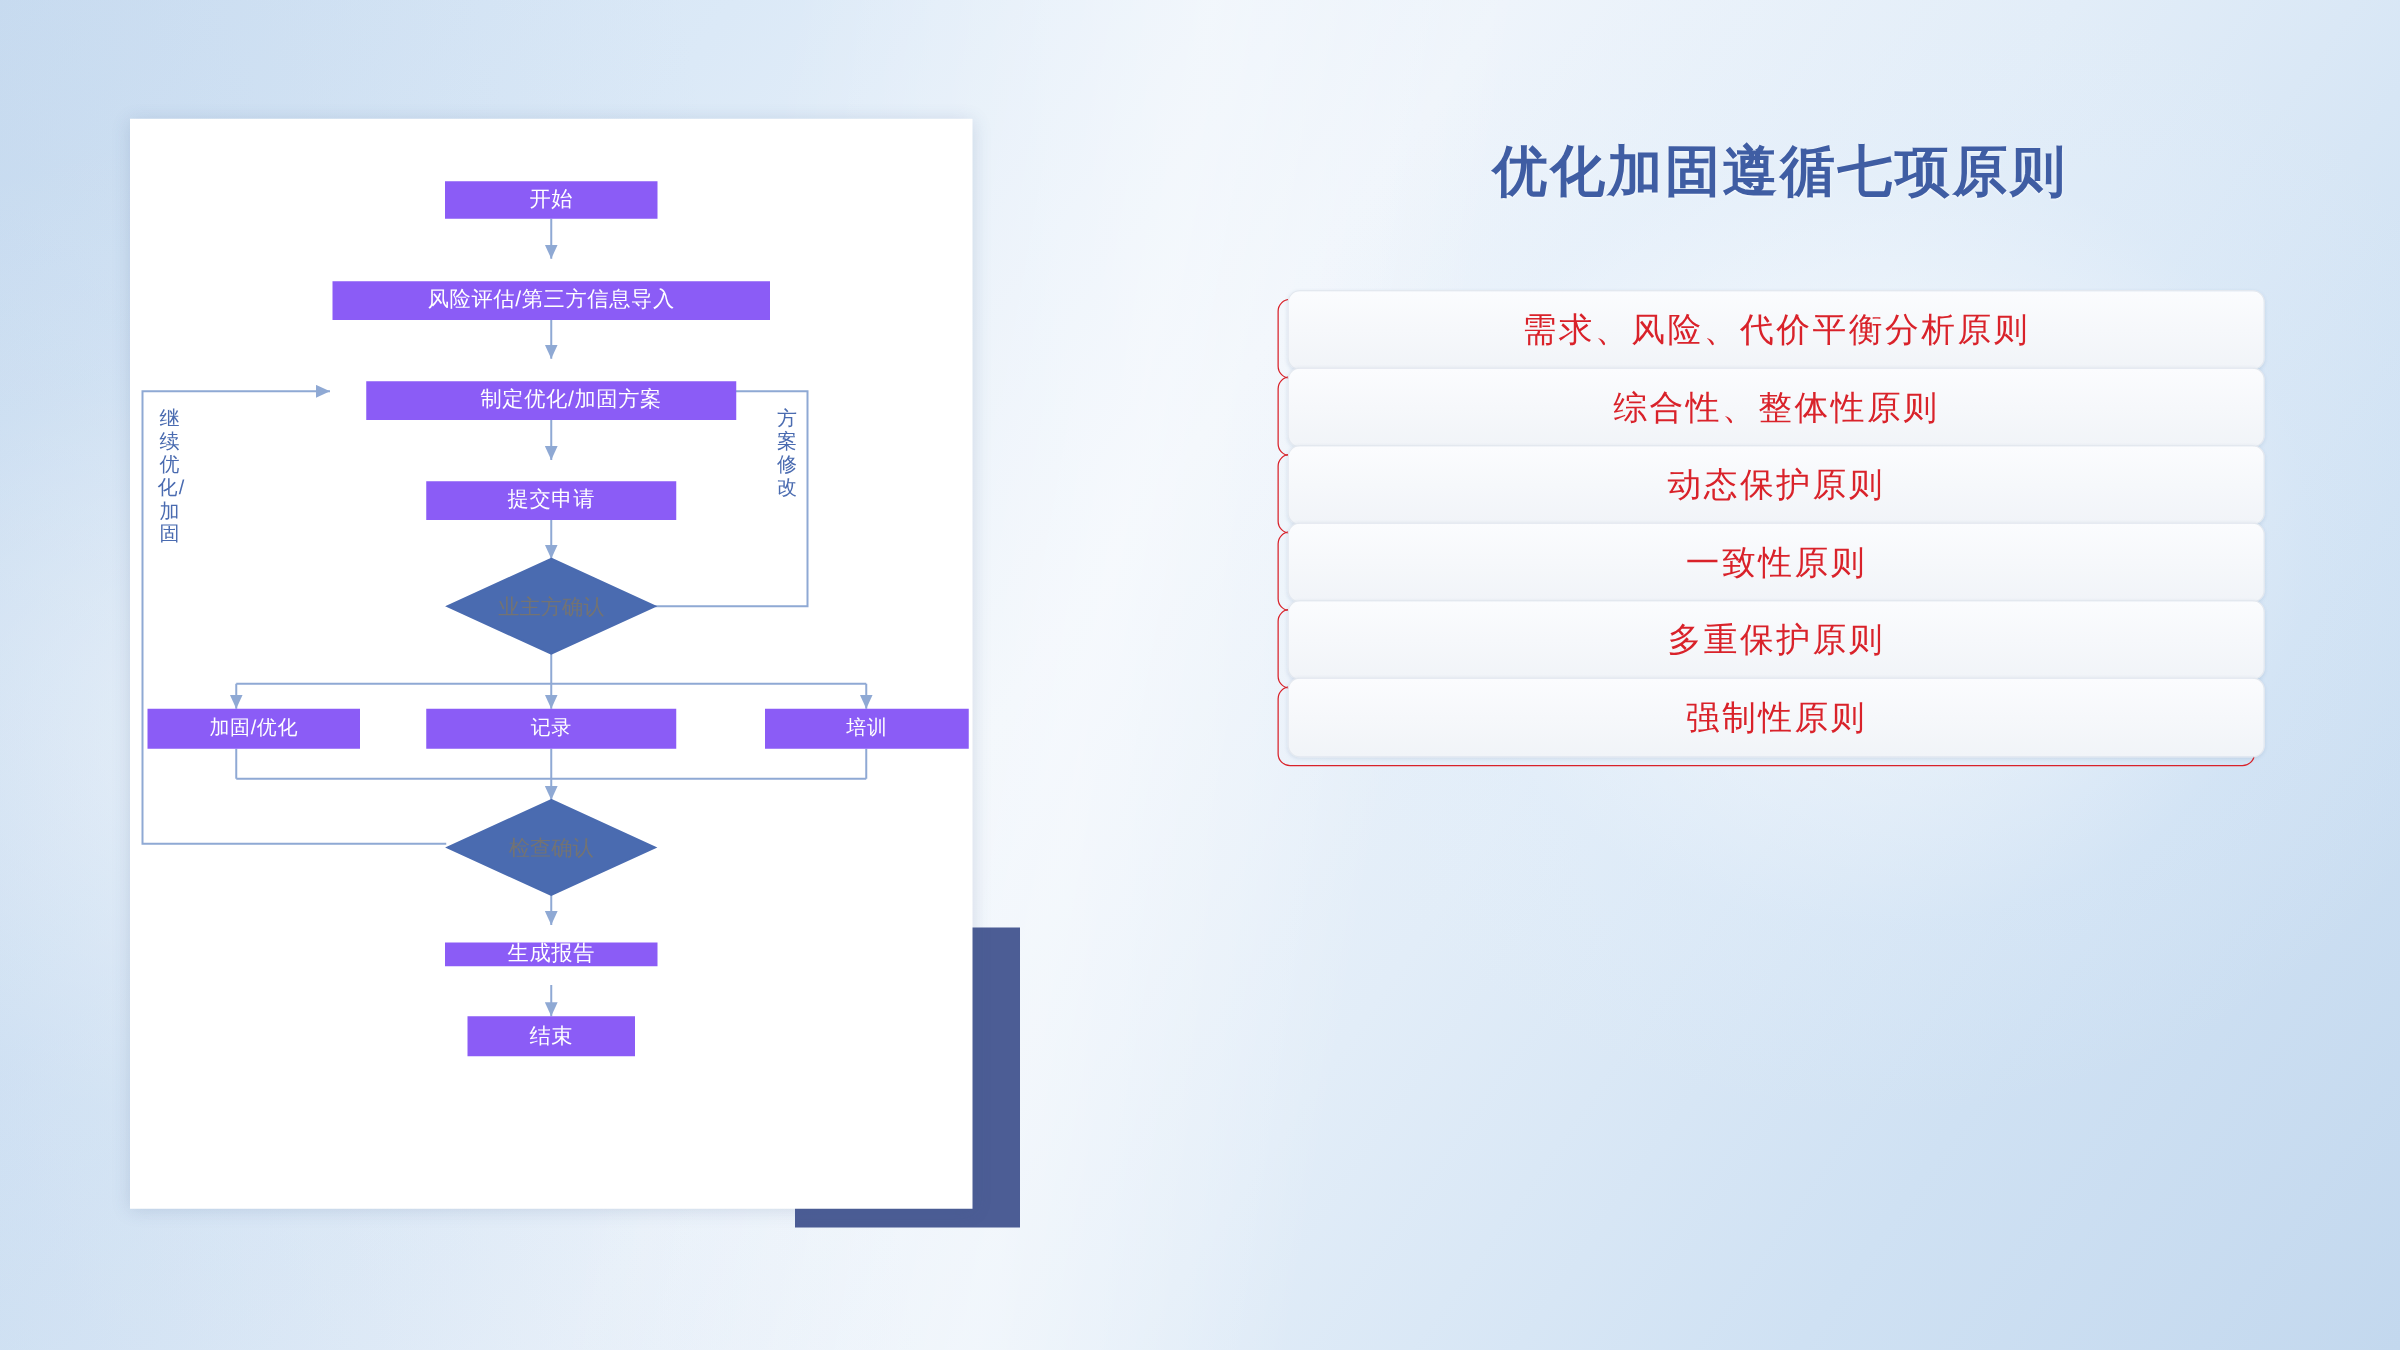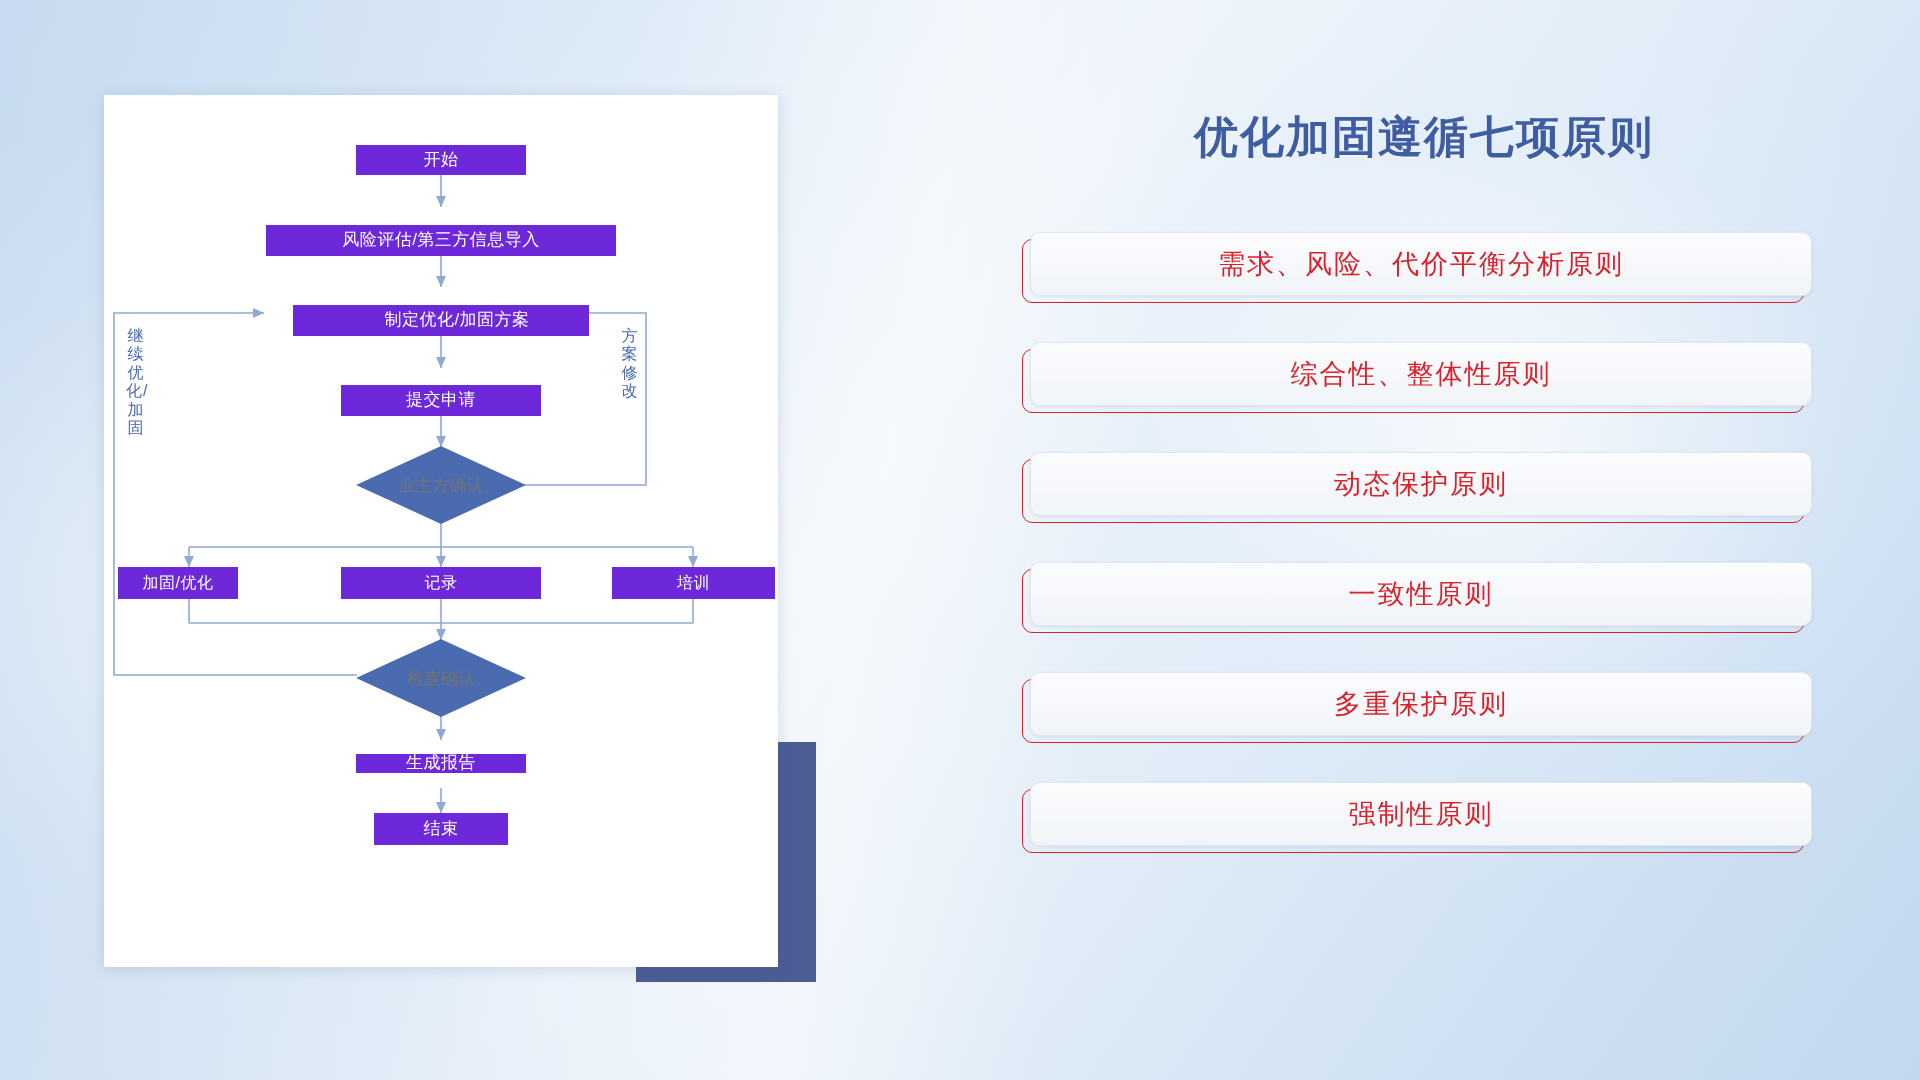--- a/index.html
+++ b/index.html
@@ -60,21 +60,21 @@
     top: 0;
   }
   .node {
     position: absolute;
     box-sizing: border-box;
     display: flex;
     align-items: center;
     justify-content: center;
     text-align: center;
     color: #ffffff;
-    background: #6d28d9;
+    background: #8b5cf6;
     font-size: 17px;
     line-height: 1.2;
     letter-spacing: 0.5px;
     white-space: nowrap;
   }
   .node.small { font-size: 16px; }
   .diamond-label {
     position: absolute;
     display: flex;
     align-items: center;
@@ -109,21 +109,20 @@
   }
   .plist {
     position: absolute;
     left: 1022px;
     top: 232px;
     width: 800px;
   }
   .pitem {
     position: relative;
     height: 62px;
-    margin-bottom: 48px;
     padding-left: 33px;
   }
   .pitem .red {
     position: absolute;
     left: 0;
     top: 7px;
     width: 780px;
     height: 62px;
     border: 1.6px solid #d9222a;
     border-radius: 10px;
@@ -200,21 +199,21 @@
       </svg>
 
       <div class="node" style="left:252px; top:50px; width:170px; height:30px;">开始</div>
 
       <div class="node" style="left:162px; top:130px; width:350px; height:31px;">风险评估/第三方信息导入</div>
 
       <div class="node" style="left:189px; top:210px; width:296px; height:31px;padding-left:32px;">制定优化/加固方案</div>
 
       <div class="node" style="left:237px; top:290px; width:200px; height:31px;">提交申请</div>
 
-      <div class="node small" style="left:14px; top:472px; width:120px; height:32px;">加固/优化</div>
+      <div class="node small" style="left:14px; top:472px; width:170px; height:32px;">加固/优化</div>
 
       <div class="node small" style="left:237px; top:472px; width:200px; height:32px;">记录</div>
 
       <div class="node small" style="left:508px; top:472px; width:163px; height:32px;">培训</div>
 
       <div class="node" style="left:252px; top:659px; width:170px; height:19px;">生成报告</div>
 
       <div class="node" style="left:270px; top:718px; width:134px; height:32px;">结束</div>
 
       <div class="diamond-label" style="left:254px; top:378px; width:166px; height:24px;">业主方确认</div>

